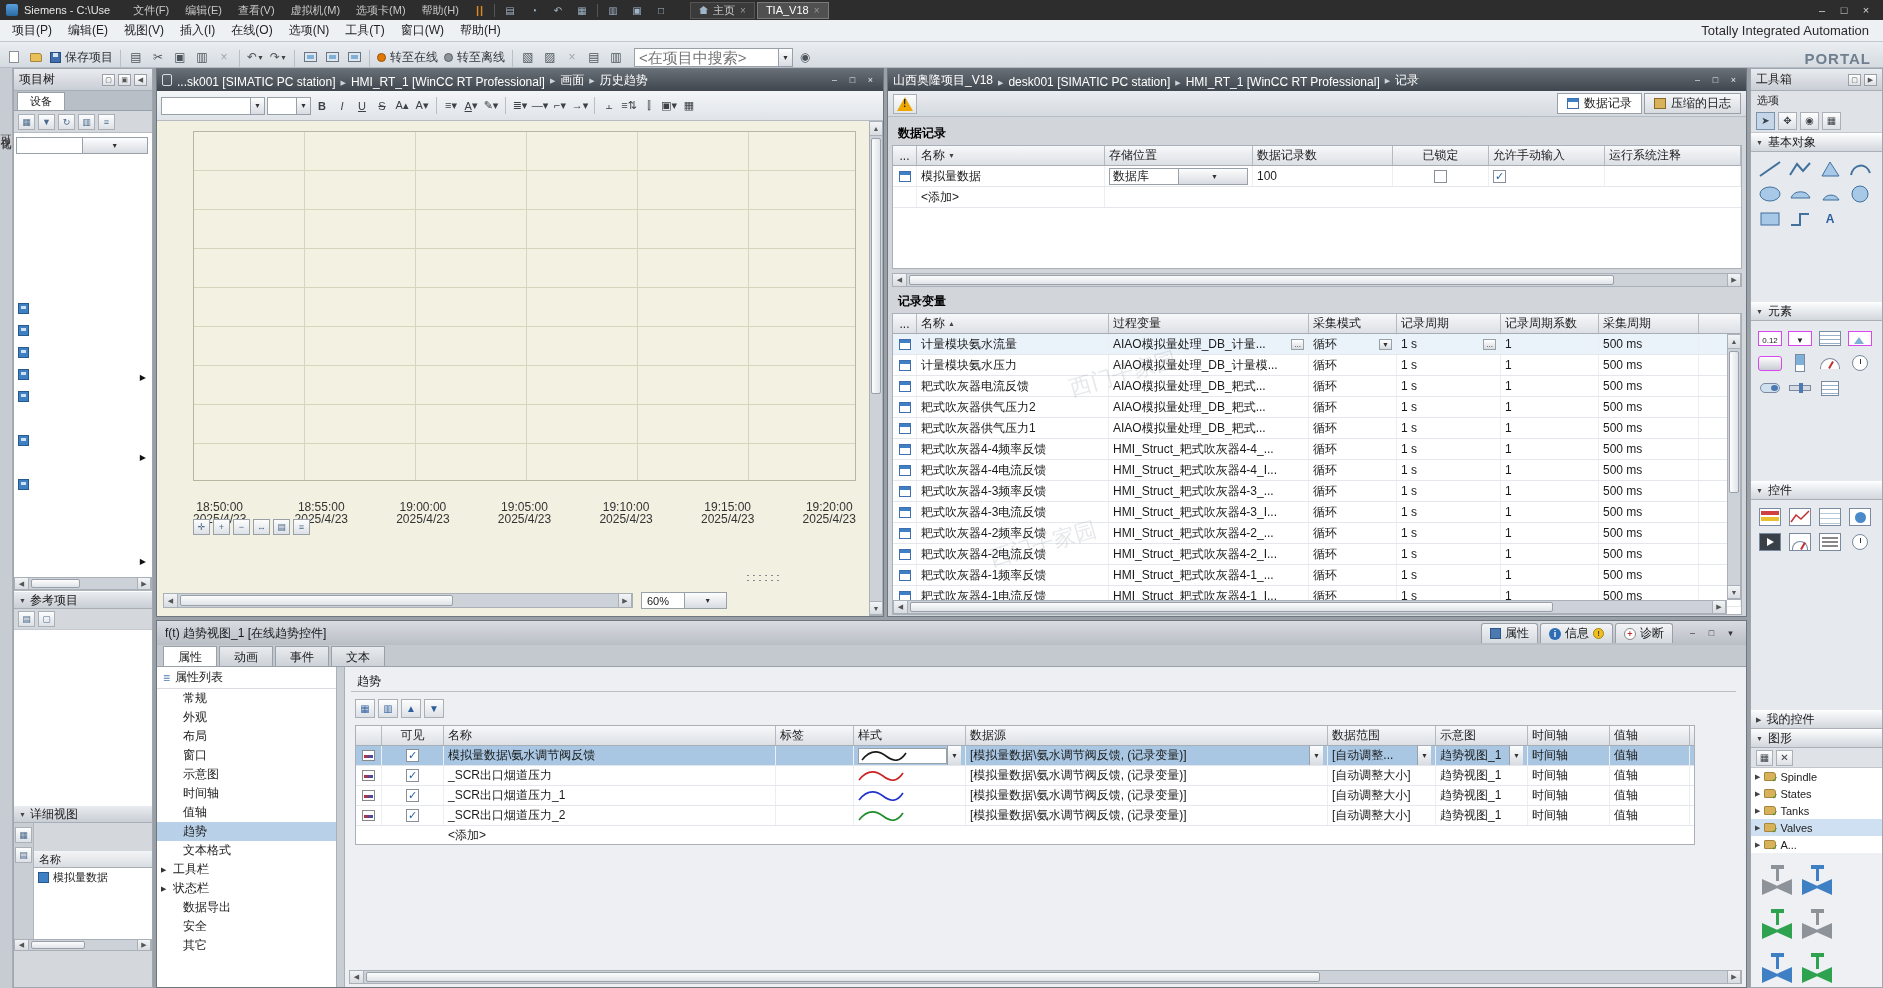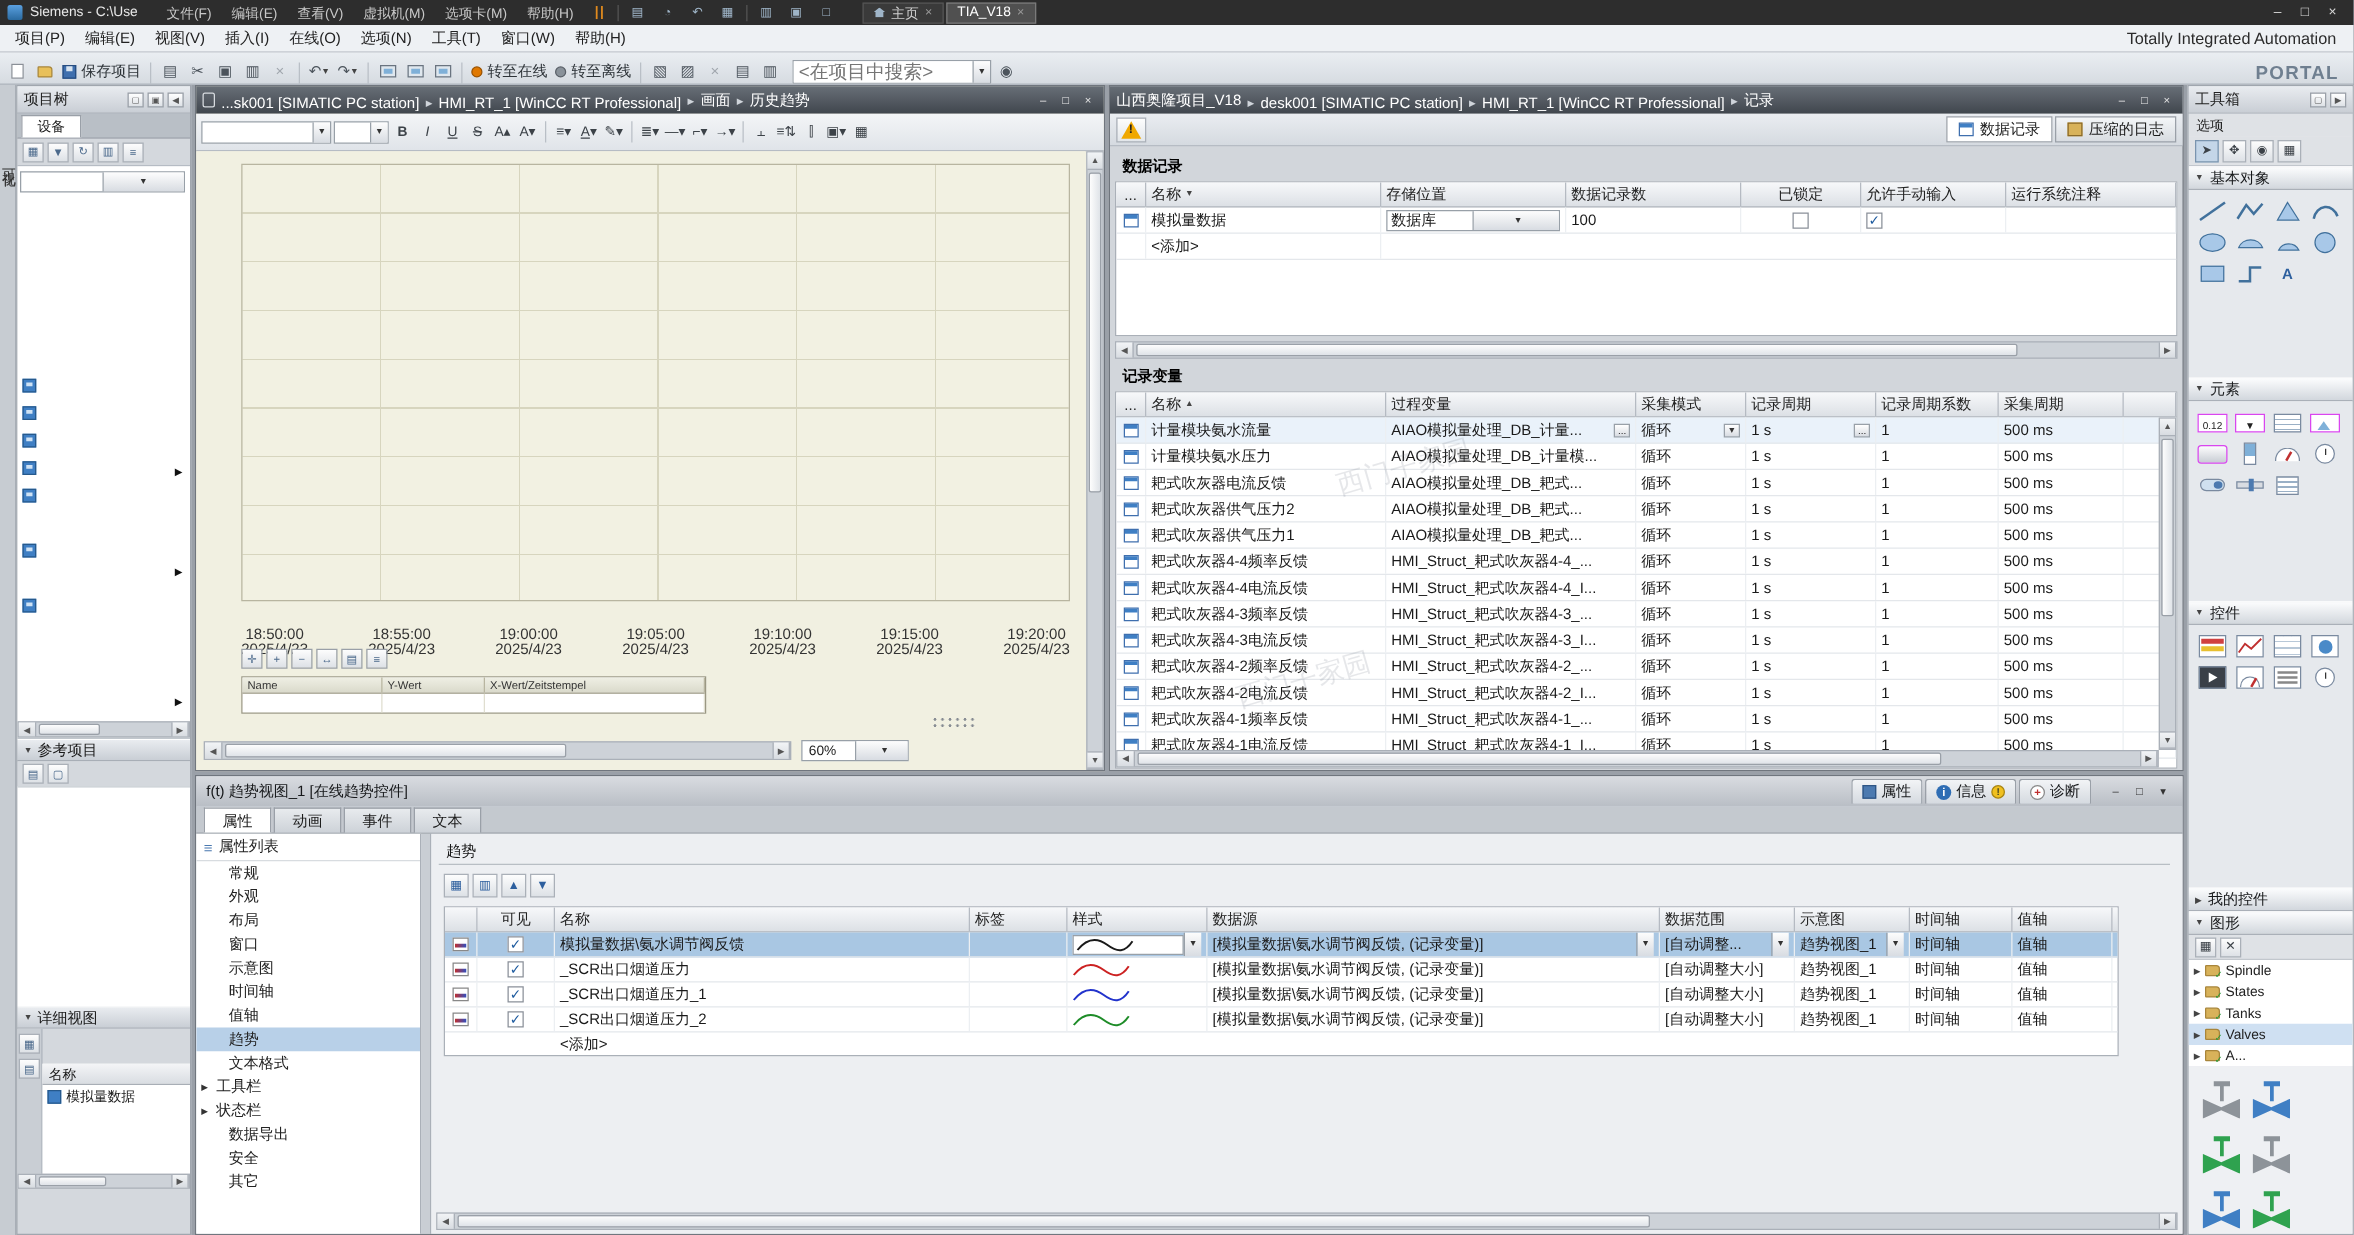--- a/index.html
+++ b/index.html
@@ -535,32 +535,20 @@
             </span>
           </div>
         <div class="chart-tools">
           <span class="ct">✛</span>
           <span class="ct">+</span>
           <span class="ct">−</span>
           <span class="ct">↔</span>
           <span class="ct">▤</span>
           <span class="ct">≡</span>
         </div>
-        <div class="legend">
-          <div class="lg-head">
-            <div class="lg-c1">Name</div>
-            <div class="lg-c2">Y-Wert</div>
-            <div class="lg-c3">X-Wert/Zeitstempel</div>
-          </div>
-          <div class="lg-row">
-            <div class="lg-c1"></div>
-              <div class="lg-c2"></div>
-              <div class="lg-c3"></div>
-          </div>
-        </div>
         <div class="hscroll tw-hscroll" style="height:15px">
           <span class="sb">◀</span>
           <span class="track">
               <span class="thumb" style="left:2px;width:62%"></span>
             </span>
           <span class="sb">▶</span>
         </div>
         <div class="zoombox">
           <span>60%</span>
           <span class="dd">▼</span>

